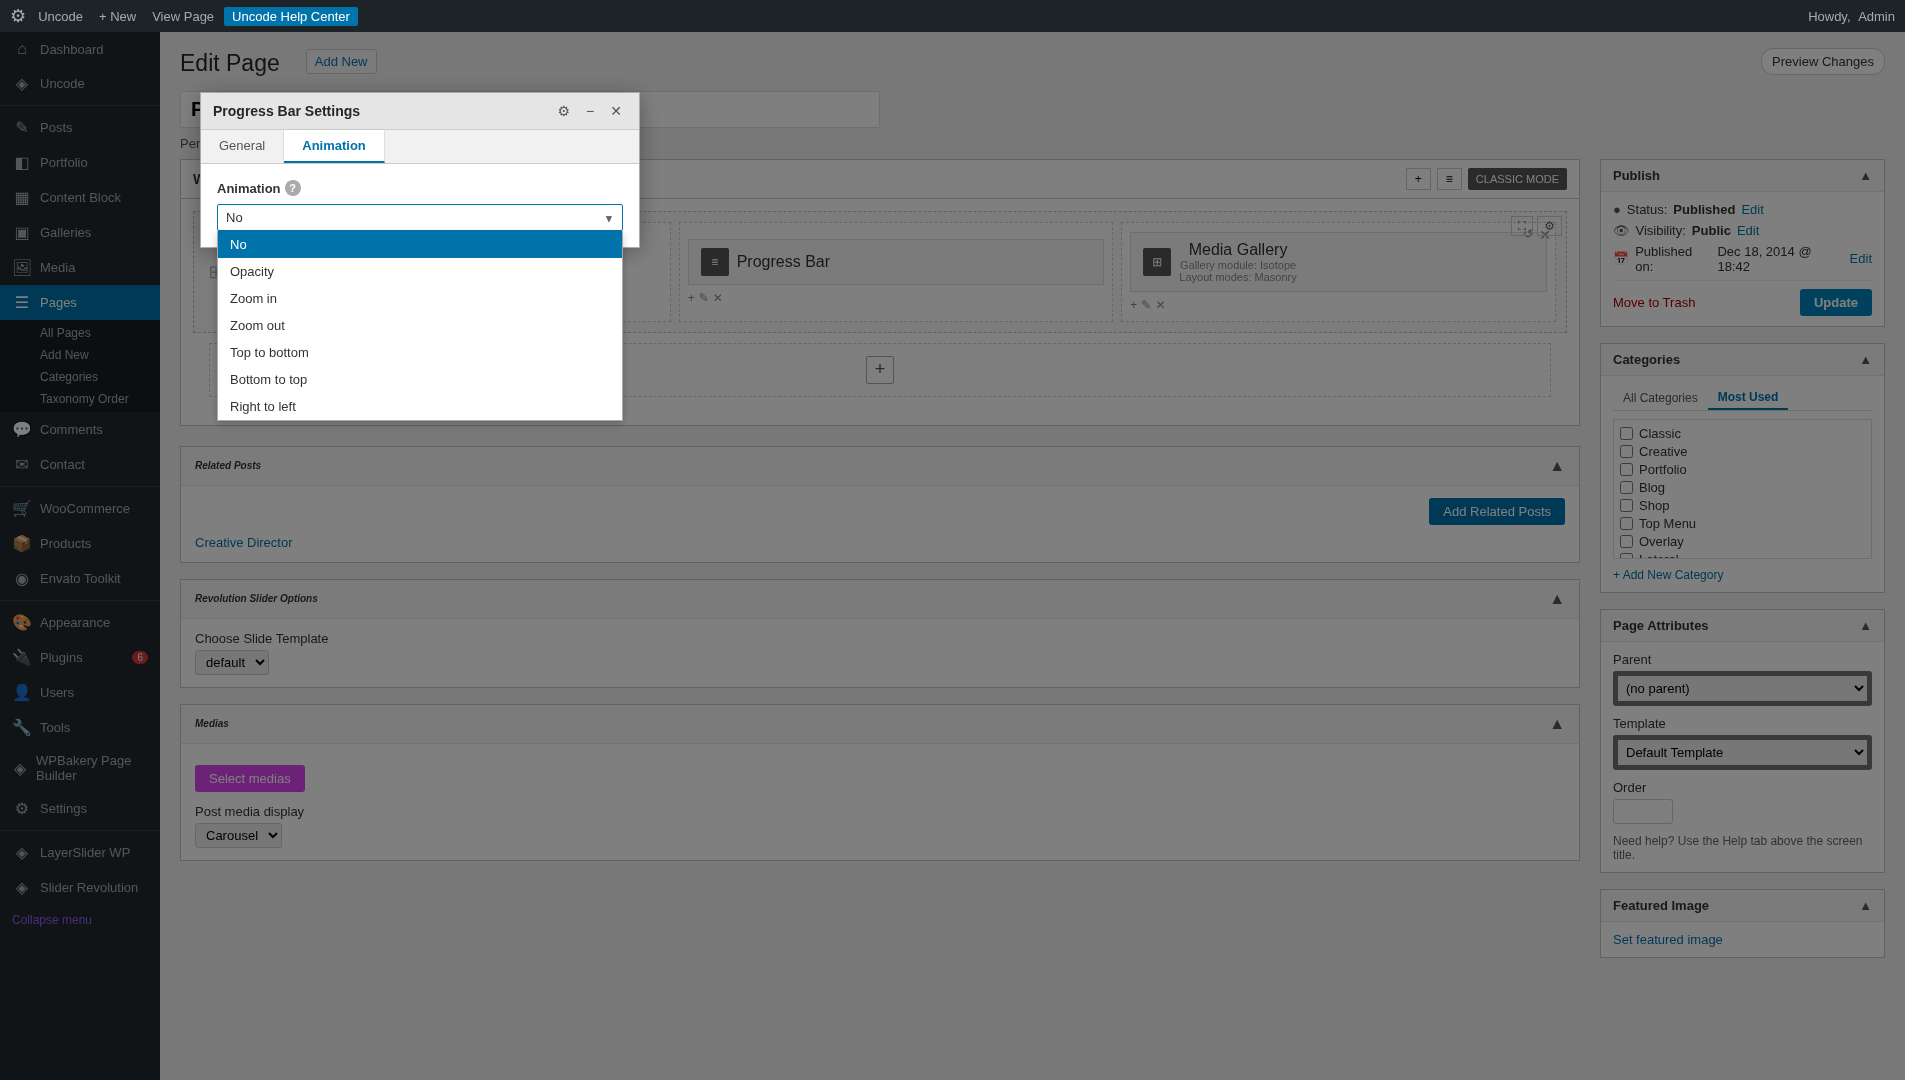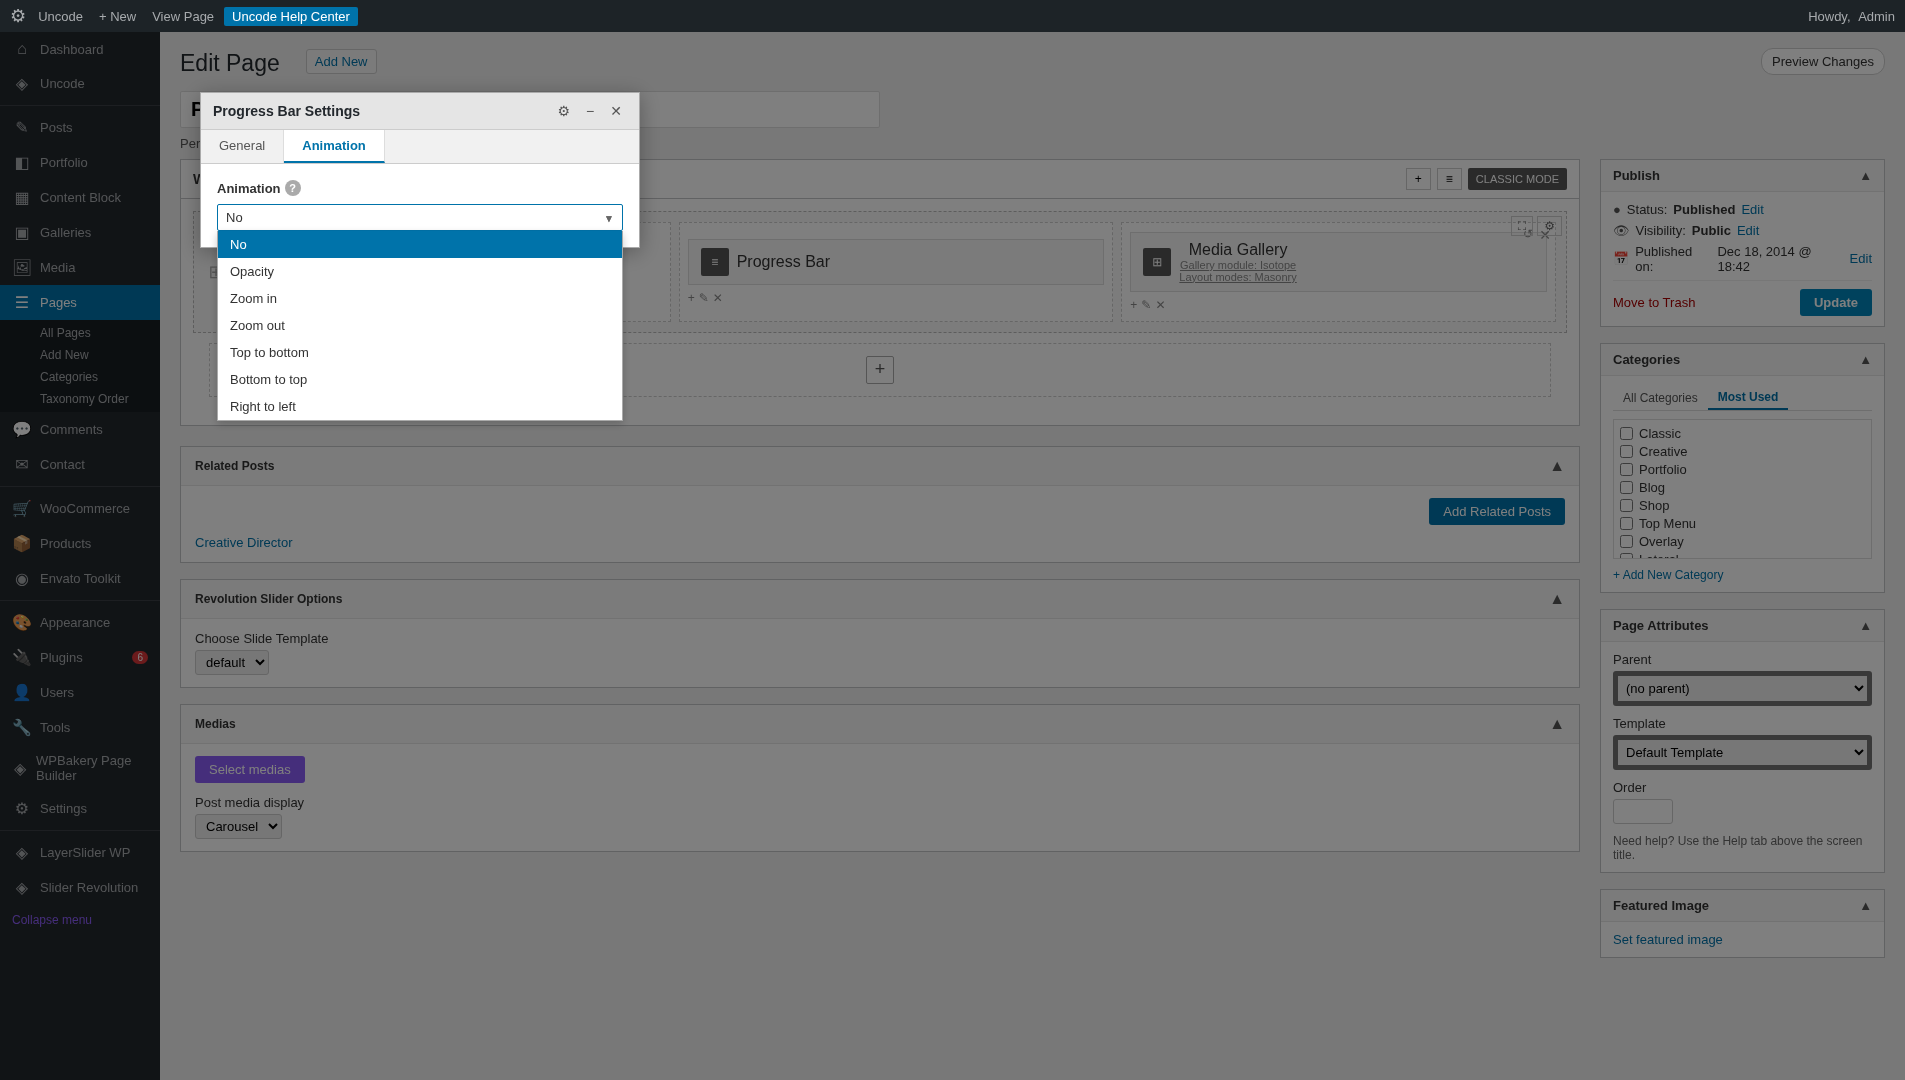--- a/index.html
+++ b/index.html
@@ -48,41 +48,41 @@
     .postbox .postbox-header h2 { font-size: 14px; font-weight: 600; }
 
     
     .permalink-wrap { font-size: 13px; color: #555; margin-bottom: 8px; }
     .permalink-wrap a { color: #0073aa; text-decoration: none; }
     .vc-column { flex: 1; border: 1px dashed #ccc; background: #fff; padding: 8px; min-height: 120px; position: relative; display: flex; flex-direction: column; align-items: center; justify-content: center; }
     .vc-add-btn { width: 28px; height: 28px; border: 1px solid #aaa; background: #fff; cursor: pointer; font-size: 18px; display: flex; align-items: center; justify-content: center; color: #555; border-radius: 2px; }
     .vc-element { border: 1px solid #ddd; background: #f7f7f7; padding: 8px 12px; width: 100%; text-align: center; display: flex; align-items: center; gap: 8px; font-size: 12px; }
     .vc-element-icon { width: 28px; height: 28px; background: #666; display: flex; align-items: center; justify-content: center; color: #fff; font-size: 12px; border-radius: 2px; flex-shrink: 0; }
     .vc-element-title { font-weight: 400; font-size: 16px; }
-    .vc-element-sub { font-size: 11px; color: #888; text-decoration: underline; }
+    .vc-element-sub { font-size: 11px; color: #888; }
     .vc-actions { display: flex; gap: 4px; margin-top: 6px; font-size: 12px; color: #888; }
     .vc-action-btn { border: none; background: none; cursor: pointer; color: #888; font-size: 12px; }
     .vc-col-close { position: absolute; top: 4px; right: 4px; background: none; border: none; cursor: pointer; color: #888; font-size: 14px; }
     .vc-row-add { display: flex; justify-content: center; padding: 12px; border: 1px dashed #ccc; margin: 0 16px 16px; }
 
     
     .section-box { border: 1px solid #c3c4c7; background: #fff; margin-bottom: 16px; }
     .section-header { display: flex; align-items: center; justify-content: space-between; padding: 10px 14px; border-bottom: 1px solid #e5e5e5; background: #f6f7f7; }
-    .section-header h3 { font-size: 12px; font-weight: 600; }
+    .section-header h3 { font-size: 10px; font-weight: 600; font-style: italic; }
     .section-header .toggle-btn { background: none; border: none; cursor: pointer; font-size: 16px; color: #555; }
     .section-body { padding: 12px 14px; }
     .btn-blue { background: #0073aa; color: #fff; border: none; padding: 6px 14px; border-radius: 3px; cursor: pointer; font-size: 13px; }
     .creative-director-link { color: #0073aa; text-decoration: none; font-size: 13px; }
 
     
     .label-field { font-size: 13px; margin-bottom: 4px; color: #333; }
     select.small-select { padding: 3px 6px; border: 1px solid #ccc; border-radius: 3px; font-size: 13px; }
 
     
-    .btn-secondary { background: #8b5cf6; color: #fff; border: none; padding: 6px 14px; border-radius: 3px; cursor: pointer; font-size: 13px; }
+    .btn-secondary { background: #d946ef; color: #fff; border: none; padding: 6px 14px; border-radius: 3px; cursor: pointer; font-size: 13px; margin-top: 9px; }
 
     
     .side-box { background: #fff; border: 1px solid #c3c4c7; margin-bottom: 16px; }
     .side-box-header { display: flex; align-items: center; justify-content: space-between; padding: 8px 12px; border-bottom: 1px solid #e5e5e5; background: #f6f7f7; font-weight: 600; font-size: 13px; }
     .side-box-header .toggle-icon { cursor: pointer; color: #555; }
     .side-box-body { padding: 10px 12px; }
     .publish-row { display: flex; align-items: center; margin-bottom: 6px; font-size: 13px; gap: 6px; }
     .publish-row .icon { color: #555; }
     .publish-row a { color: #0073aa; text-decoration: none; }
     .publish-actions { display: flex; align-items: center; justify-content: space-between; padding-top: 8px; border-top: 1px solid #eee; }

